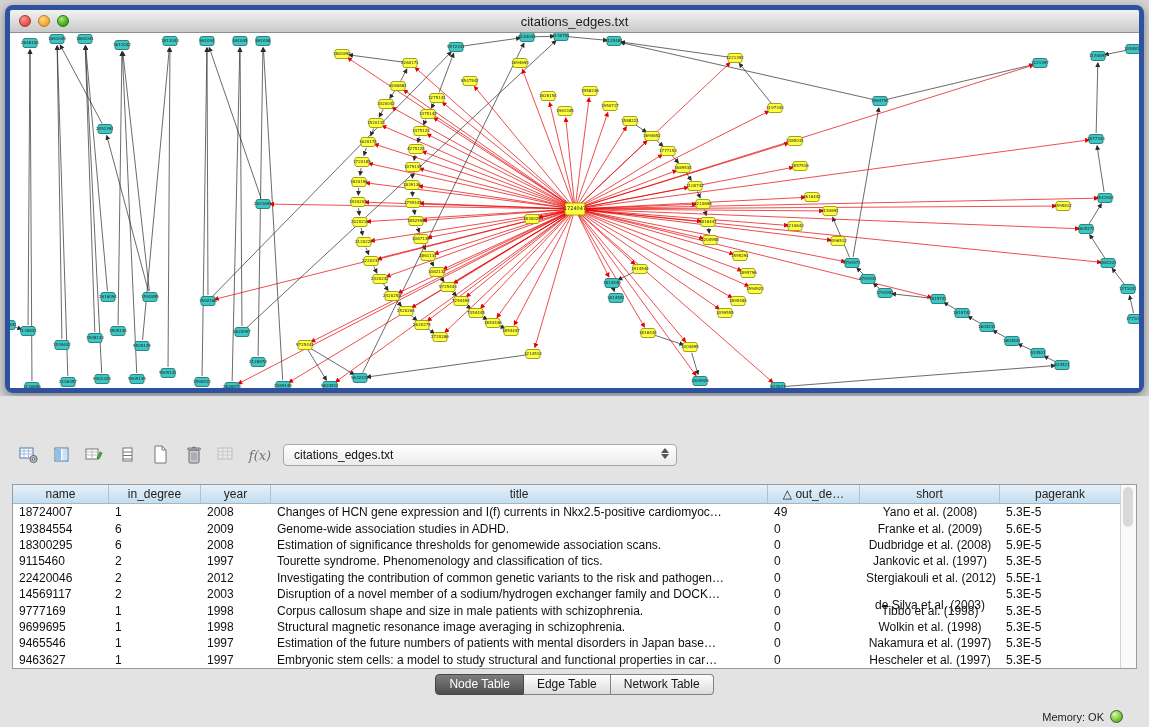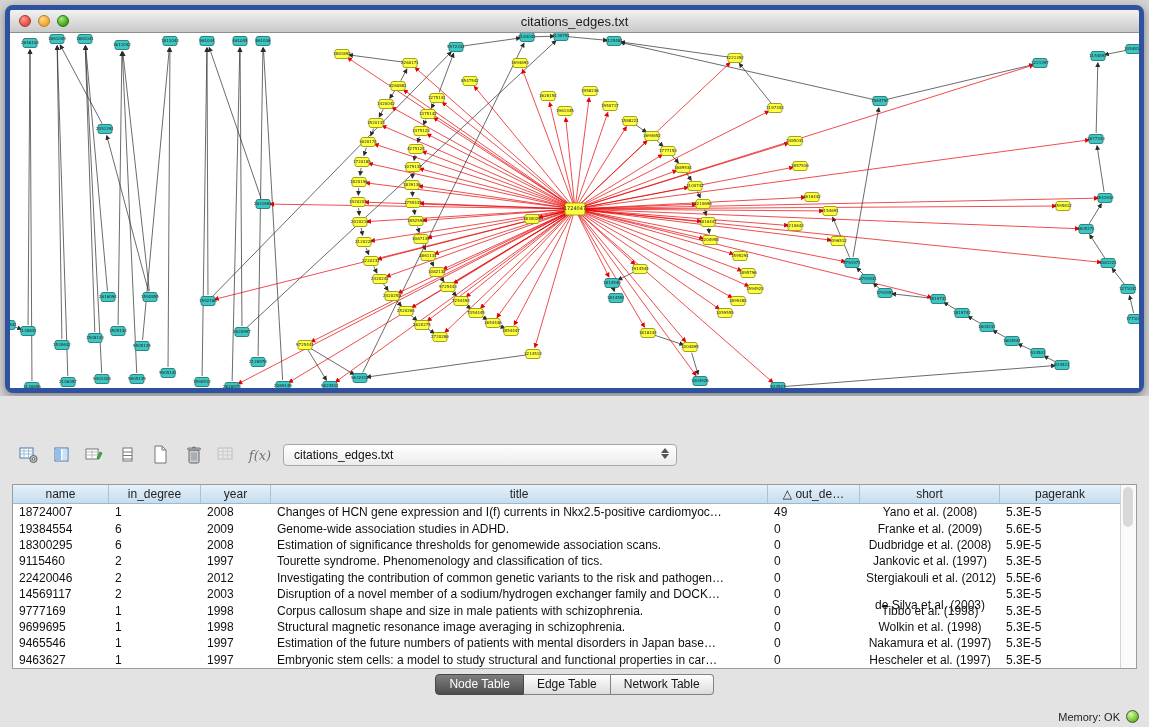--- a/index.html
+++ b/index.html
@@ -52,21 +52,21 @@
   .vscroll{position:absolute;right:0;top:0;bottom:0;width:15px;background:#fafafa;border-left:1px solid #d4d4d4;}
   .vthumb{position:absolute;left:2px;top:2px;width:10px;height:40px;border-radius:5px;background:#d9d9d9;}
 
   .tabs{position:absolute;top:278px;left:0;width:100%;display:flex;justify-content:center;}
   .tab{height:19px;line-height:19px;padding:0 13px;font-size:12px;color:#161616;
     border:1px solid #828282;border-left:none;background:linear-gradient(#fefefe,#dcdcdc);}
   .tab:first-child{border-left:1px solid #828282;border-radius:4px 0 0 4px;text-align:right;}
   .tab:last-child{border-radius:0 4px 4px 0;}
   .tab.active{background:linear-gradient(#7d7d7d,#4e4e4e);color:#fff;border-color:#474747;}
 
-  .status{position:absolute;right:10px;bottom:4px;display:flex;align-items:center;gap:6px;
+  .status{position:absolute;right:26px;bottom:4px;display:flex;align-items:center;gap:6px;
     font-size:11px;color:#1e1e1e;}
   .orb{width:13px;height:13px;border-radius:50%;box-sizing:border-box;border:1px solid #4e4e4e;
     background:radial-gradient(circle at 35% 30%,#dcf7ab,#6fcb2e 60%,#3f9a10);}
 </style>
 </head>
 <body>
 
 <div id="net-window">
   <div class="titlebar">
     <div class="lights">
@@ -635,21 +635,21 @@
           <div class="td center" style="width: 140px;">Jankovic et al. (1997)</div>
           <div class="td" style="flex: 1 1 0%;">5.3E-5</div>
         </div>
         <div class="tr">
           <div class="td" style="width: 96px;">22420046</div>
           <div class="td" style="width: 92px;">2</div>
           <div class="td" style="width: 70px;">2012</div>
           <div class="td" style="width: 497px;">Investigating the contribution of common genetic variants to the risk and pathogen…</div>
           <div class="td" style="width: 92px;">0</div>
           <div class="td center" style="width: 140px;">Stergiakouli et al. (2012)</div>
-          <div class="td" style="flex: 1 1 0%;">5.5E-6</div>
+          <div class="td" style="flex: 1 1 0%;">5.5E-1</div>
         </div>
         <div class="tr">
           <div class="td" style="width: 96px;">14569117</div>
           <div class="td" style="width: 92px;">2</div>
           <div class="td" style="width: 70px;">2003</div>
           <div class="td" style="width: 497px;">Disruption of a novel member of a sodium/hydrogen exchanger family and DOCK…</div>
           <div class="td" style="width: 92px;">0</div>
           <div class="td center" style="width: 140px; margin-top: 21px;">de Silva et al. (2003)</div>
           <div class="td" style="flex: 1 1 0%;">5.3E-5</div>
         </div>

